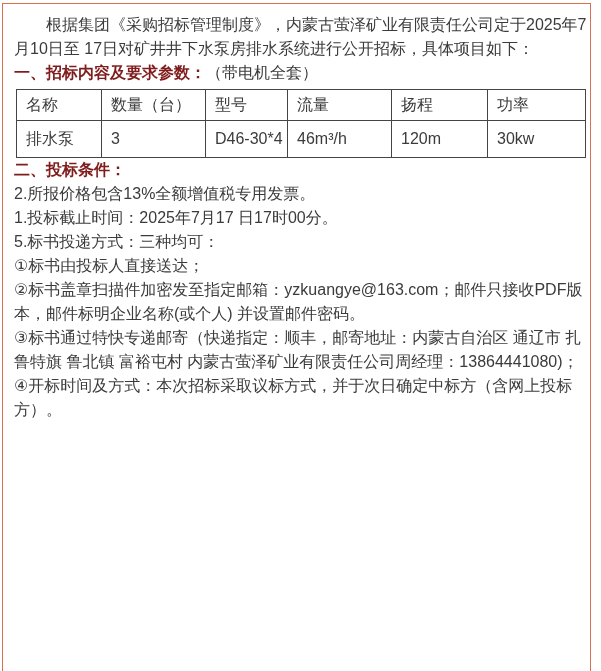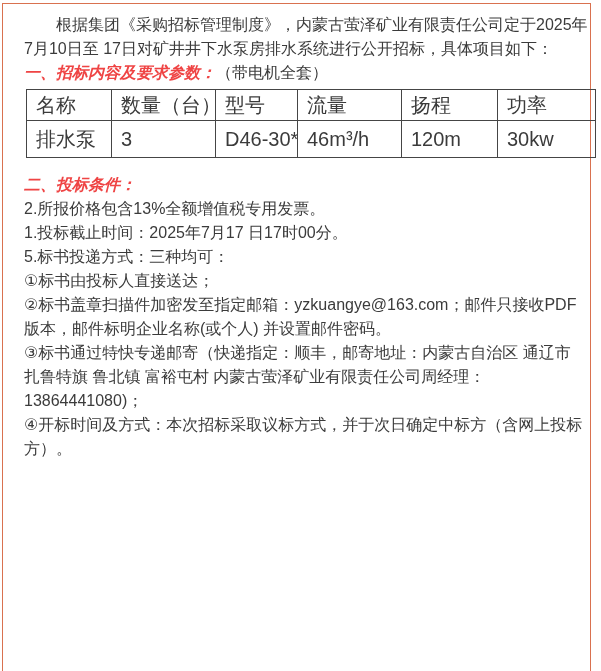--- a/index.html
+++ b/index.html
@@ -20,41 +20,40 @@
     top: 3px;
     left: 2px;
     width: 589px;
     height: 700px; 
     border: 1.5px solid #d9714f;
     pointer-events: none;
     box-sizing: border-box;
   }
   .doc {
     position: relative;
-    padding: 13px 12px 0 24px;
+    padding: 13px 12px 0 14px;
     font-size: 16px;
     line-height: 24px;
   }
   .doc p {
     margin: 0;
   }
   .indent {
     text-indent: 2em;
   }
   .bold {
     font-weight: bold;
-    color: #ef4444;
-    font-style: italic;
+    color: #7f1d1d;
   }
   table.spec {
     border-collapse: collapse;
     table-layout: fixed;
     width: 569px;
-    margin: 4px 0 15px 2px;
-    font-size: 20px;
+    margin: 4px 0 0 2px;
+    font-size: 16px;
     line-height: 22px;
   }
   table.spec th, table.spec td {
     border: 1px solid #454545;
     text-align: left;
     font-weight: normal;
     padding: 4px 9px;
     overflow: hidden;
     white-space: nowrap;
   }

